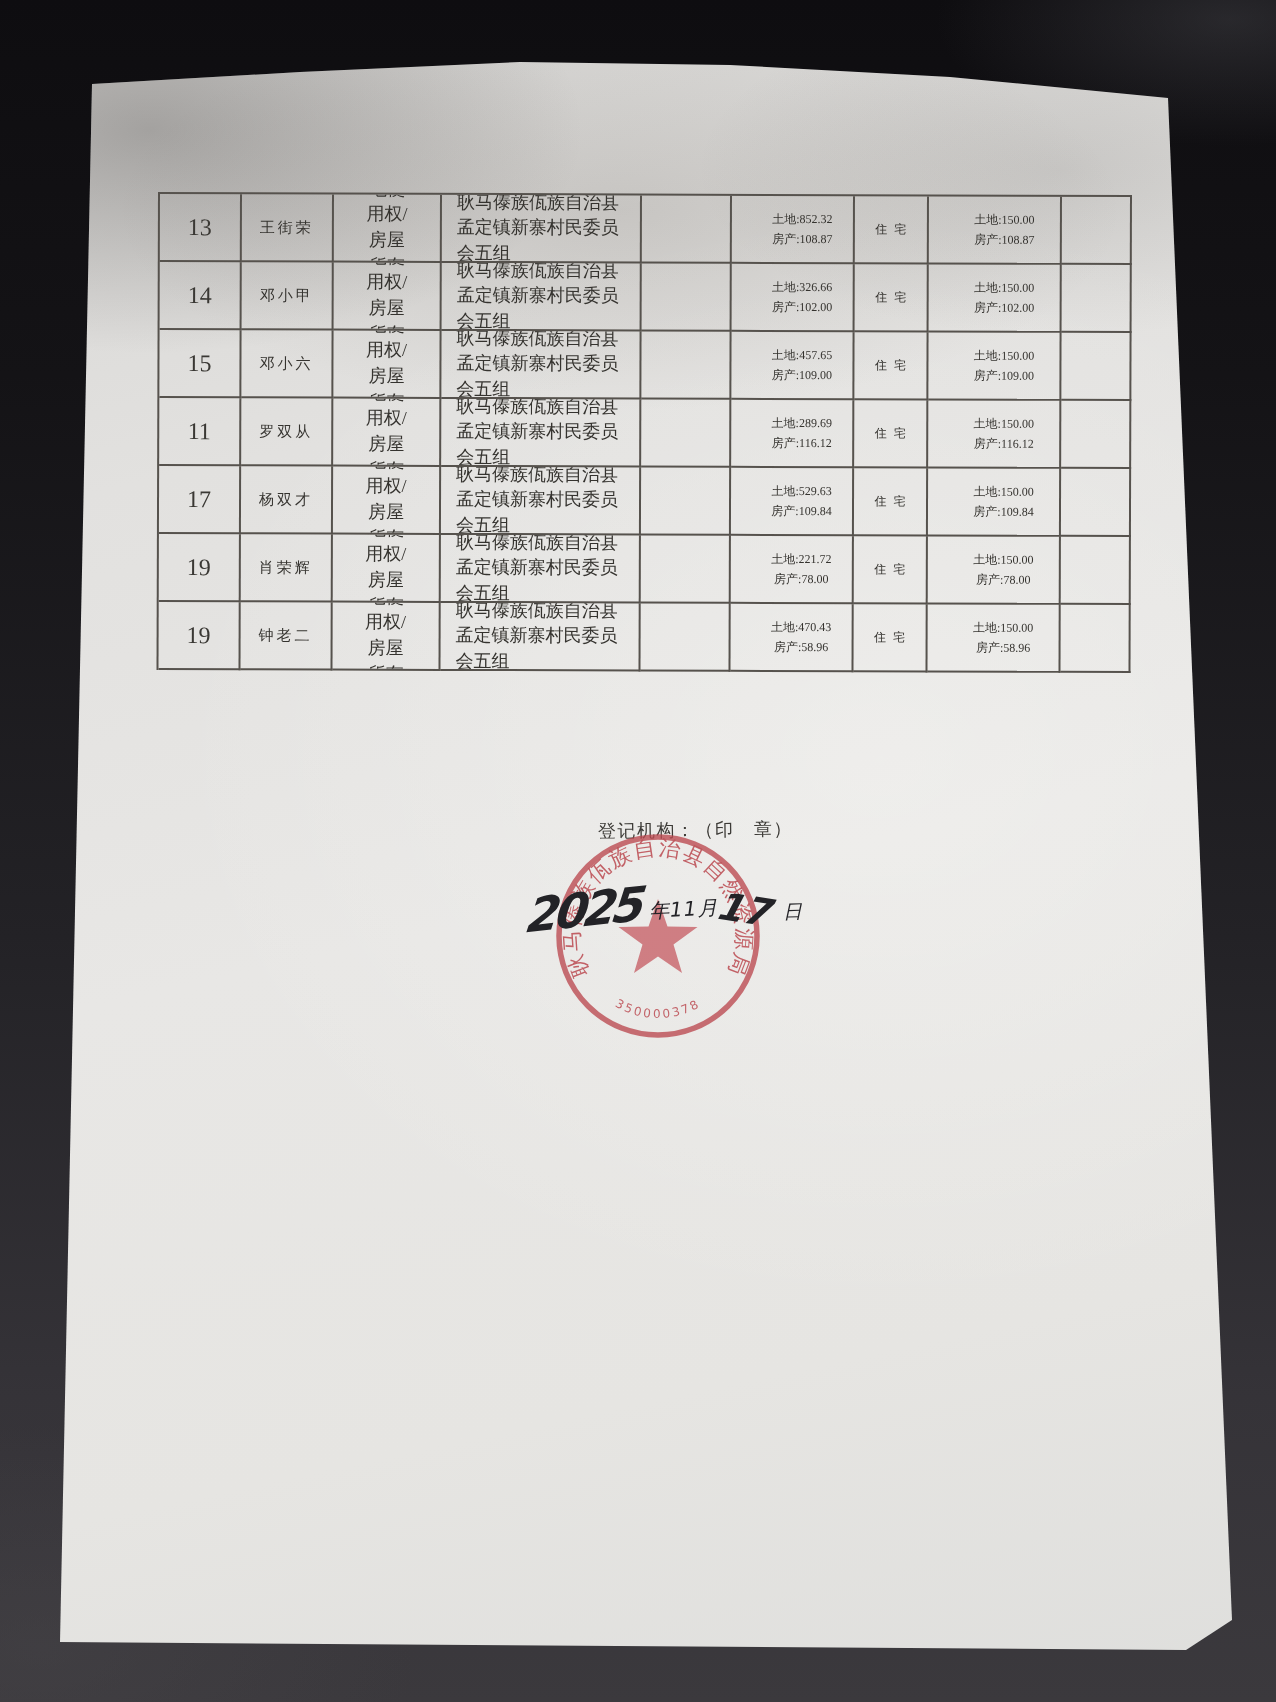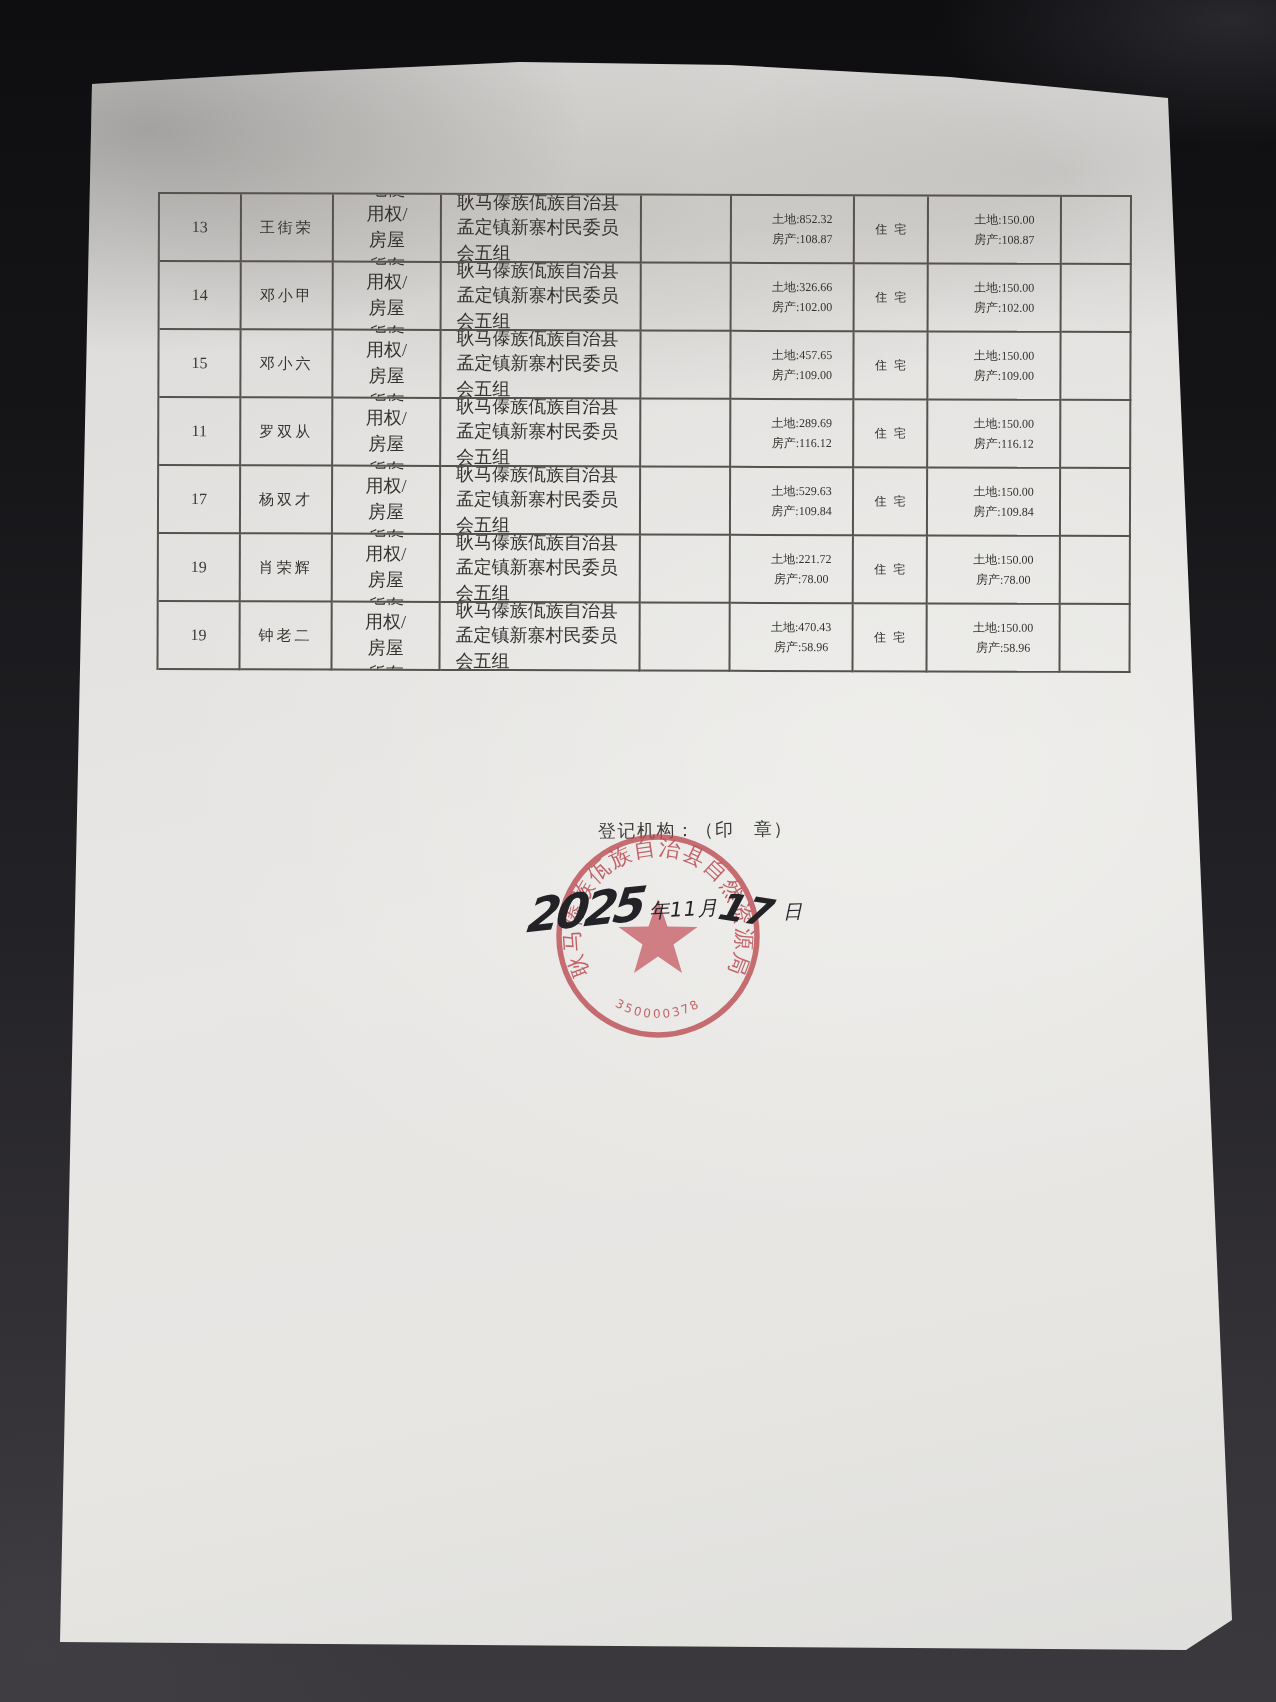--- a/index.html
+++ b/index.html
@@ -32,21 +32,21 @@
     transform:rotate(0.18deg);transform-origin:0 0;
     border-top:2px solid #56524d;border-left:2px solid #56524d;
     color:#35332f;
   }
   .trow{display:grid;grid-template-columns:82px 92px 108px 200px 90px 123px 74px 133px 70px;height:68px;}
   .cell{
     border-right:2px solid #56524d;border-bottom:2px solid #56524d;
     display:flex;flex-direction:column;justify-content:center;align-items:center;
     box-sizing:border-box;overflow:hidden;
   }
-  .cell.num{font-size:16px;color:#3a3834;}
+  .cell.num{font-size:24px;color:#3a3834;}
   .cell.name{font-size:15px;letter-spacing:3px;}
   .cell.rights{font-size:18px;line-height:1.42;padding:0 29px;text-align:center;}
   .cell.loc{font-size:18px;line-height:1.42;padding:0 15px;text-align:left;}
   .cell.area{align-items:center;padding-left:20px;font-size:12px;line-height:1.7;}
   .cell.usage{font-size:12px;letter-spacing:7px;text-indent:7px;}
   .wrapcjk{word-break:break-all;line-break:anywhere;}
 
   
   .reg-label{
     position:absolute;left:598px;top:818px;font-size:18px;letter-spacing:1.5px;

